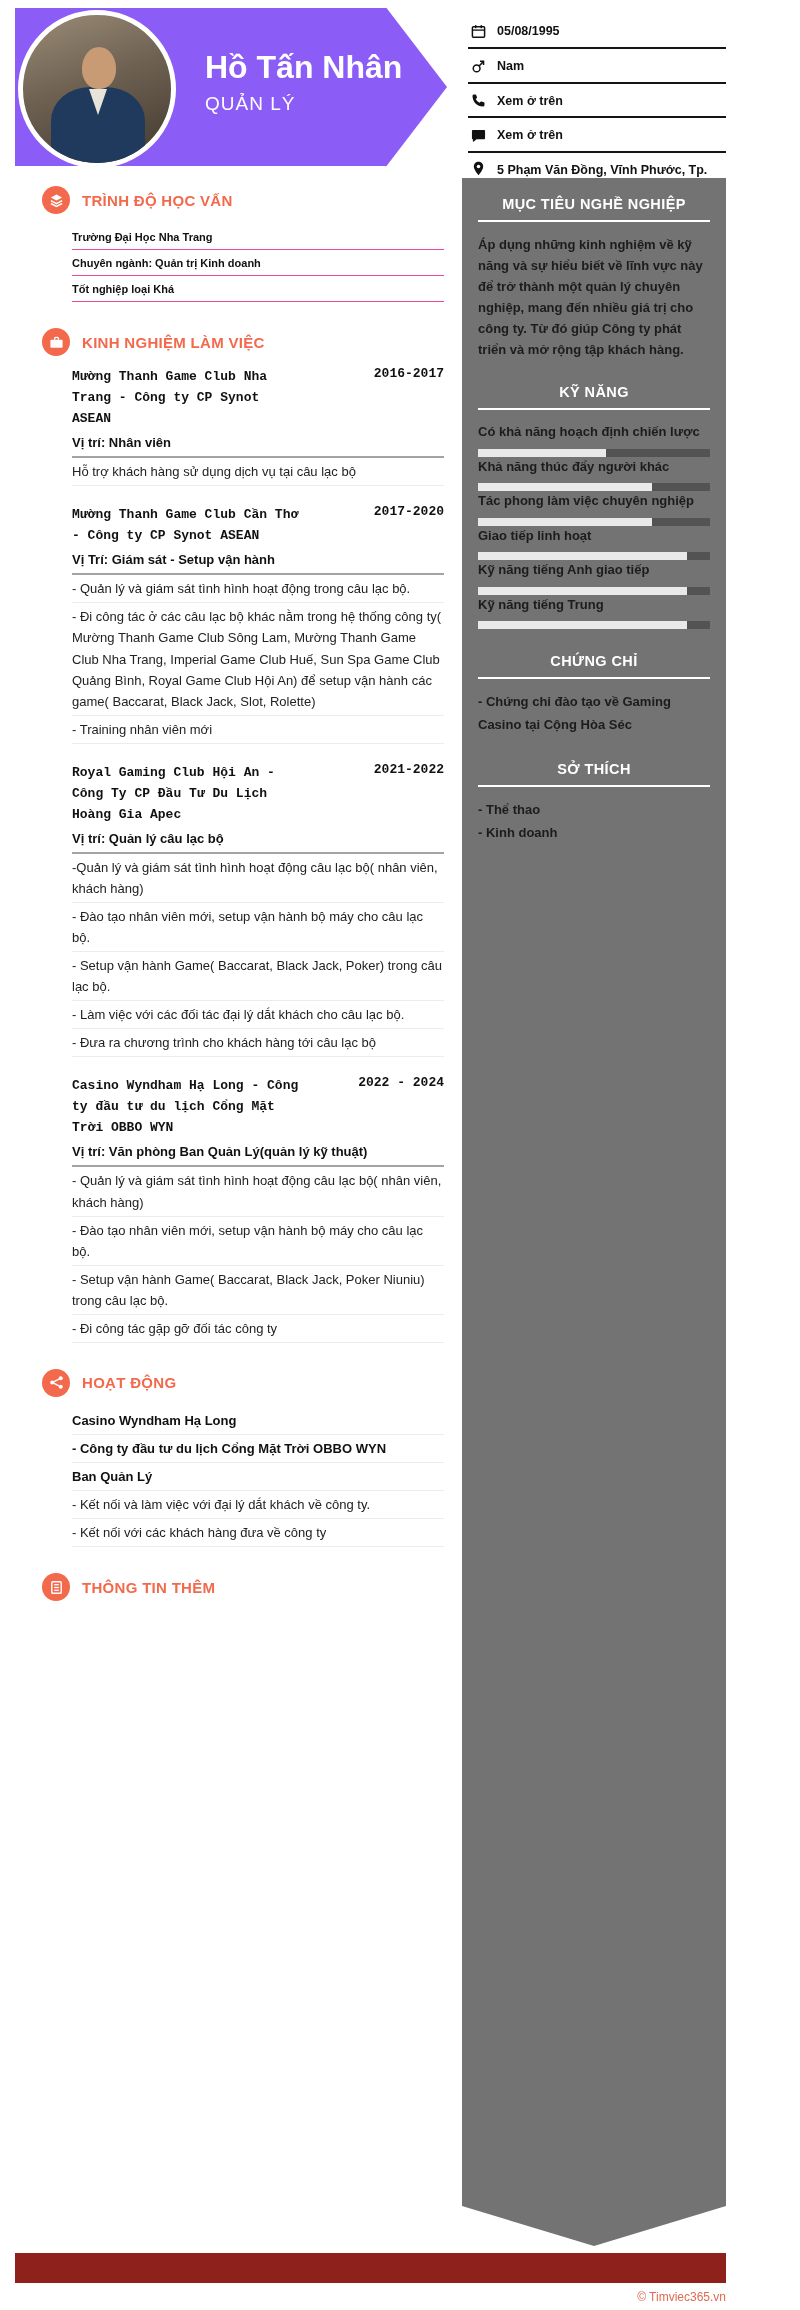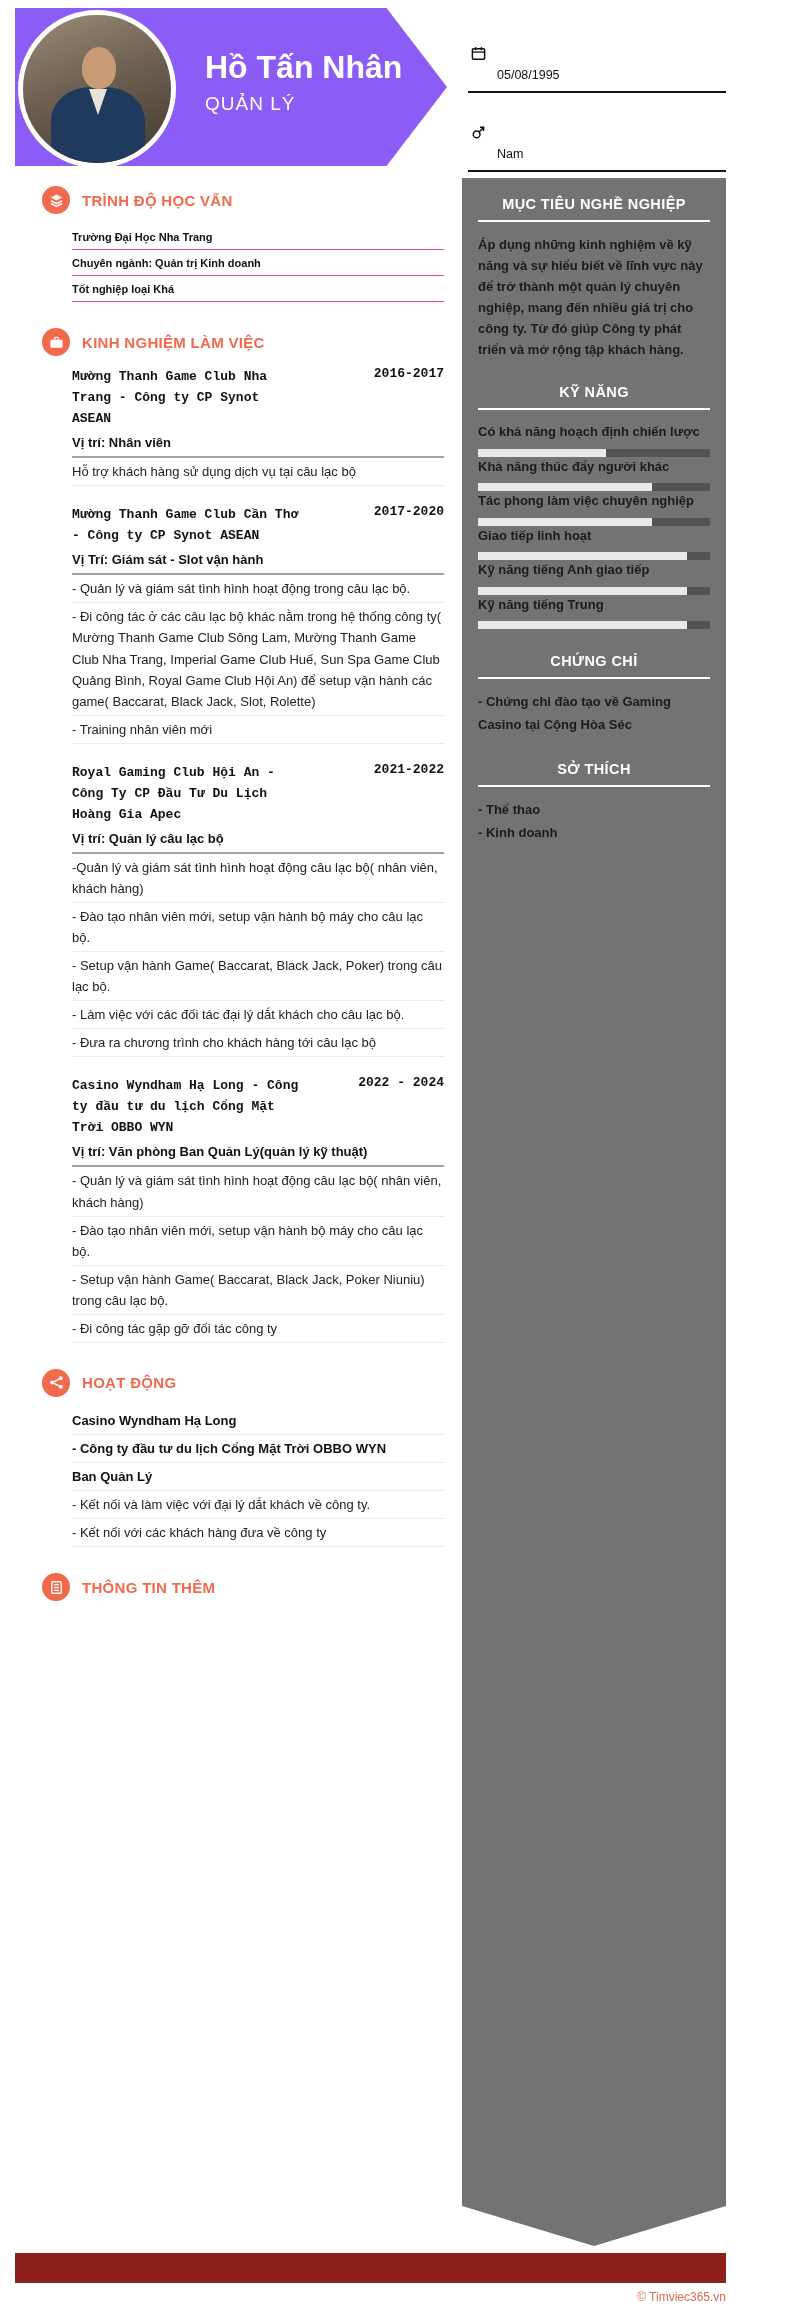--- a/index.html
+++ b/index.html
@@ -22,21 +22,21 @@
     background:linear-gradient(160deg,#9a8c76 0%,#6e6152 45%,#41382e 100%);
   }
   .avatar .p-head{position:absolute;left:59px;top:32px;width:34px;height:42px;border-radius:50% 50% 46% 46%;background:#c89b75;}
   .avatar .p-body{position:absolute;left:28px;top:72px;width:94px;height:80px;border-radius:42% 42% 0 0;background:#203a5e;}
   .avatar .p-shirt{position:absolute;left:66px;top:74px;width:18px;height:26px;background:#e8e4da;clip-path:polygon(0 0,100% 0,50% 100%);}
   
   .contact{position:absolute;left:468px;top:14px;width:258px;}
   .c-row{display:flex;align-items:center;gap:11px;padding:8px 2px 6px;border-bottom:2px solid #151515;}
   .c-row.last{border-bottom:none;align-items:flex-start;}
   .c-icon{flex:0 0 16px;display:flex;align-items:center;justify-content:center;}
-  .c-text{font-size:12.5px;font-weight:normal;color:#111;line-height:1.5;margin-top:44px;}
+  .c-text{font-size:12.5px;font-weight:bold;color:#111;line-height:1.5;}
   
   .leftcol{position:absolute;left:42px;top:186px;width:402px;}
   .sec-head{display:flex;align-items:center;gap:12px;margin:26px 0 10px;}
   .sec:first-child .sec-head{margin-top:0;}
   .sec-ic{width:28px;height:28px;border-radius:50%;background:#f2694c;display:flex;align-items:center;justify-content:center;flex:0 0 28px;}
   .sec-ttl{color:#f2694c;font-weight:bold;font-size:15px;letter-spacing:.3px;}
   .sec-body{margin-left:30px;}
   .edu-item{font-size:11px;font-weight:bold;color:#111;padding:7px 0 6px;border-bottom:1px solid #ec4899;}
   .xp{margin-bottom:18px;}
   .xp-head{display:flex;justify-content:space-between;gap:12px;font-family:Liberation Mono, monospace;}
@@ -168,21 +168,21 @@
           </div>
           <div class="xp-role">Vị trí: Nhân viên</div>
           <div class="xp-detail">Hỗ trợ khách hàng sử dụng dịch vụ tại câu lạc bộ</div>
         </article>
 
         <article class="xp">
           <div class="xp-head">
             <div class="xp-co">Mường Thanh Game Club Cần Thơ - Công ty CP Synot ASEAN</div>
             <div class="xp-period">2017-2020</div>
           </div>
-          <div class="xp-role">Vị Trí: Giám sát - Slot vận hành</div>
+          <div class="xp-role">Vị Trí: Giám sát - Setup vận hành</div>
           <div class="xp-detail">- Quản lý và giám sát tình hình hoạt động trong câu lạc bộ.</div>
           <div class="xp-detail">- Đi công tác ở các câu lạc bộ khác nằm trong hệ thống công ty( Mường Thanh Game Club Sông Lam, Mường Thanh Game Club Nha Trang, Imperial Game Club Huế, Sun Spa Game Club Quảng Bình, Royal Game Club Hội An) để setup vận hành các game( Baccarat, Black Jack, Slot, Rolette)</div>
           <div class="xp-detail">- Training nhân viên mới</div>
         </article>
 
         <article class="xp">
           <div class="xp-head">
             <div class="xp-co">Royal Gaming Club Hội An - Công Ty CP Đầu Tư Du Lịch Hoàng Gia Apec</div>
             <div class="xp-period">2021-2022</div>
           </div>

